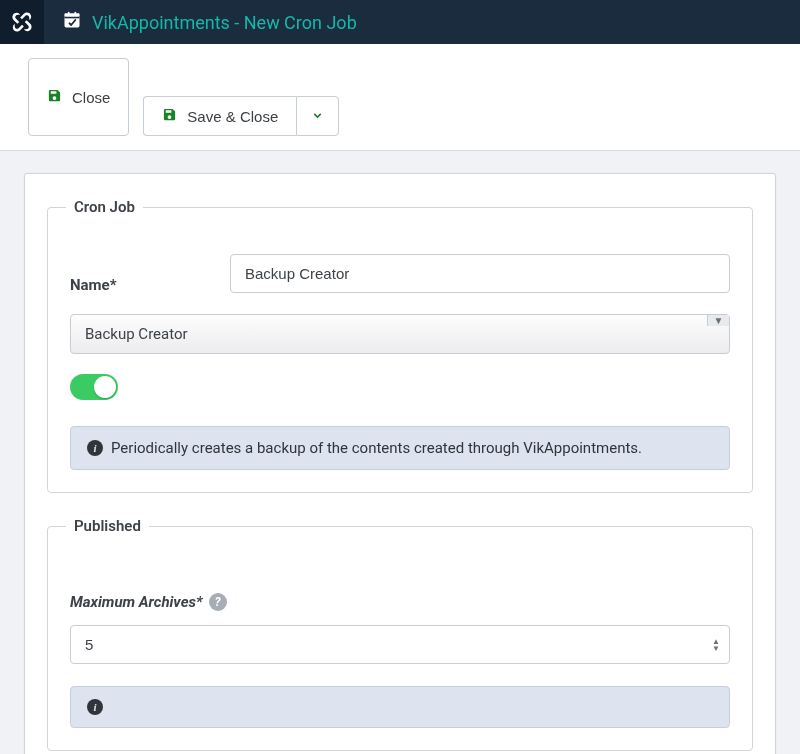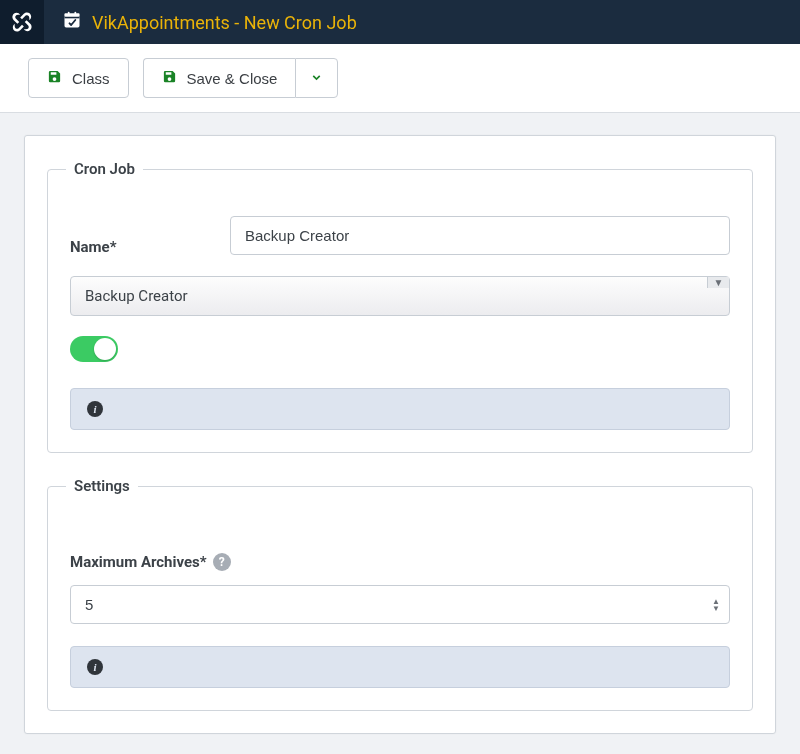--- a/index.html
+++ b/index.html
@@ -9,21 +9,21 @@
     }
     body {
       font-family: -apple-system, BlinkMacSystemFont, "Segoe UI", Roboto, Helvetica, Arial, sans-serif;
       background: #f0f2f5;
       width: 800px;
       height: 754px;
       overflow: hidden;
     }
     .header {
       background: #1b2c3f;
-      color: #eab308;
+      color: #14b8a6;
       display: flex;
       align-items: center;
       height: 44px;
     }
     .joomla-icon-box {
       background: #0f1d2d;
       width: 44px;
       height: 44px;
       display: flex;
       align-items: center;
@@ -52,20 +52,21 @@
       font-size: 15px;
       font-weight: 500;
       color: #3b3f44;
       display: flex;
       align-items: center;
       gap: 10px;
       cursor: pointer;
     }
     .btn-group {
       display: flex;
+      margin-top: 38px;
     }
     .btn-group .btn:first-child {
       border-top-right-radius: 0;
       border-bottom-right-radius: 0;
       border-right: none;
     }
     .btn-group .btn:last-child {
       border-top-left-radius: 0;
       border-bottom-left-radius: 0;
       padding: 10px 14px;
@@ -259,21 +260,21 @@
   </div>
 </div>
 
 <div class="toolbar">
   <button class="btn">
     <span class="icon-save">
       <svg width="15" height="15" viewBox="0 0 24 24" fill="currentColor">
           <path d="M17 3H5a2 2 0 00-2 2v14a2 2 0 002 2h14a2 2 0 002-2V7l-4-4zm-5 16a3 3 0 110-6 3 3 0 010 6zm3-10H6V5h9v4z"></path>
         </svg>
     </span>
-    <span>Class</span>
+    <span>Close</span>
   </button>
   <div class="btn-group">
     <button class="btn">
       <span class="icon-save">
         <svg width="15" height="15" viewBox="0 0 24 24" fill="currentColor">
             <path d="M17 3H5a2 2 0 00-2 2v14a2 2 0 002 2h14a2 2 0 002-2V7l-4-4zm-5 16a3 3 0 110-6 3 3 0 010 6zm3-10H6V5h9v4z"></path>
           </svg>
       </span>
       <span>Save &amp; Close</span>
     </button>
@@ -312,28 +313,29 @@
       <div class="form-row">
         <div class="form-control-wrap">
           <div class="switch">
             <div class="switch-knob"></div>
           </div>
         </div>
       </div>
 
       <div class="info-box">
         <span class="info-icon">i</span>
+        <span>Periodically creates a backup of the contents created through VikAppointments.</span>
       </div>
     </fieldset>
 
     <fieldset>
-      <legend>Settings</legend>
+      <legend>Published</legend>
 
       <div class="form-row stack" style="margin-top:18px;">
-        <label class="form-label" style="width:auto; display:inline-flex; align-items:flex-start;">
+        <label class="form-label" style="width:auto; display:inline-flex; align-items:flex-start;font-style:italic;">
           <span>Maximum Archives*</span>
           <span class="help-icon">?</span>
         </label>
         <div class="number-input-wrap">
           <input type="text" class="number-input" value="5" style="">
           <div class="spinner">
             <span>▲</span>
             <span>▼</span>
           </div>
         </div>

